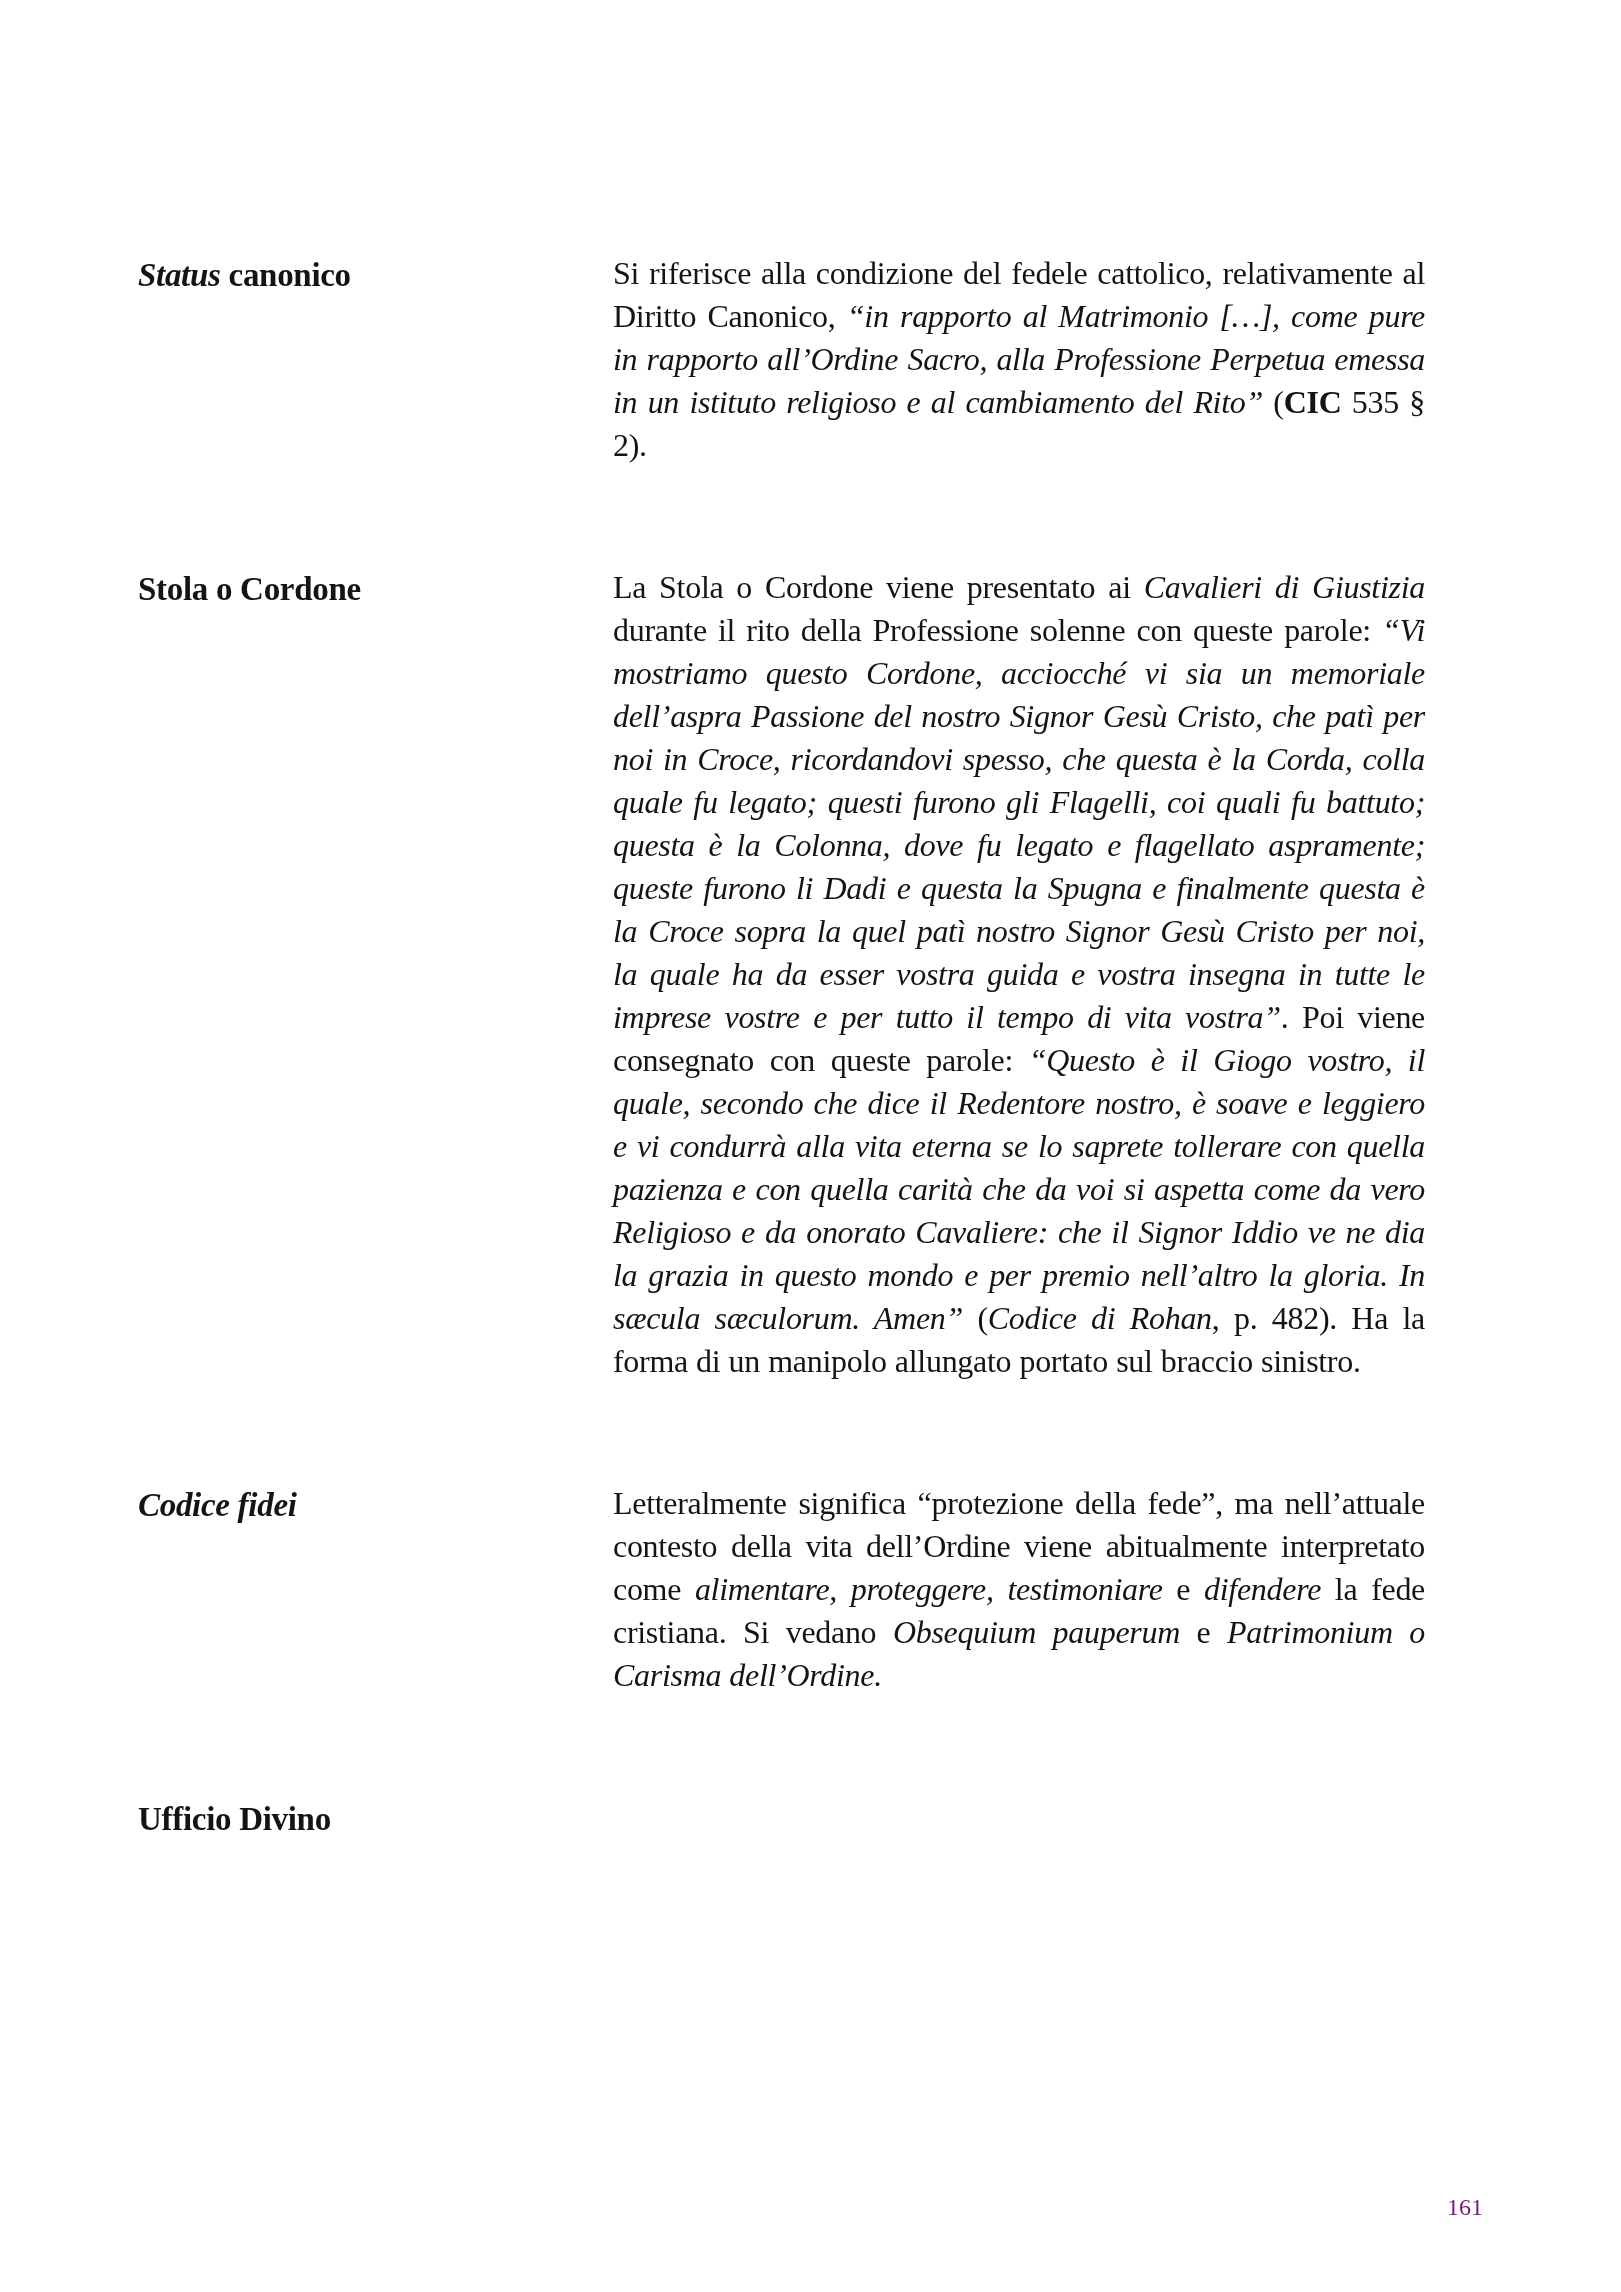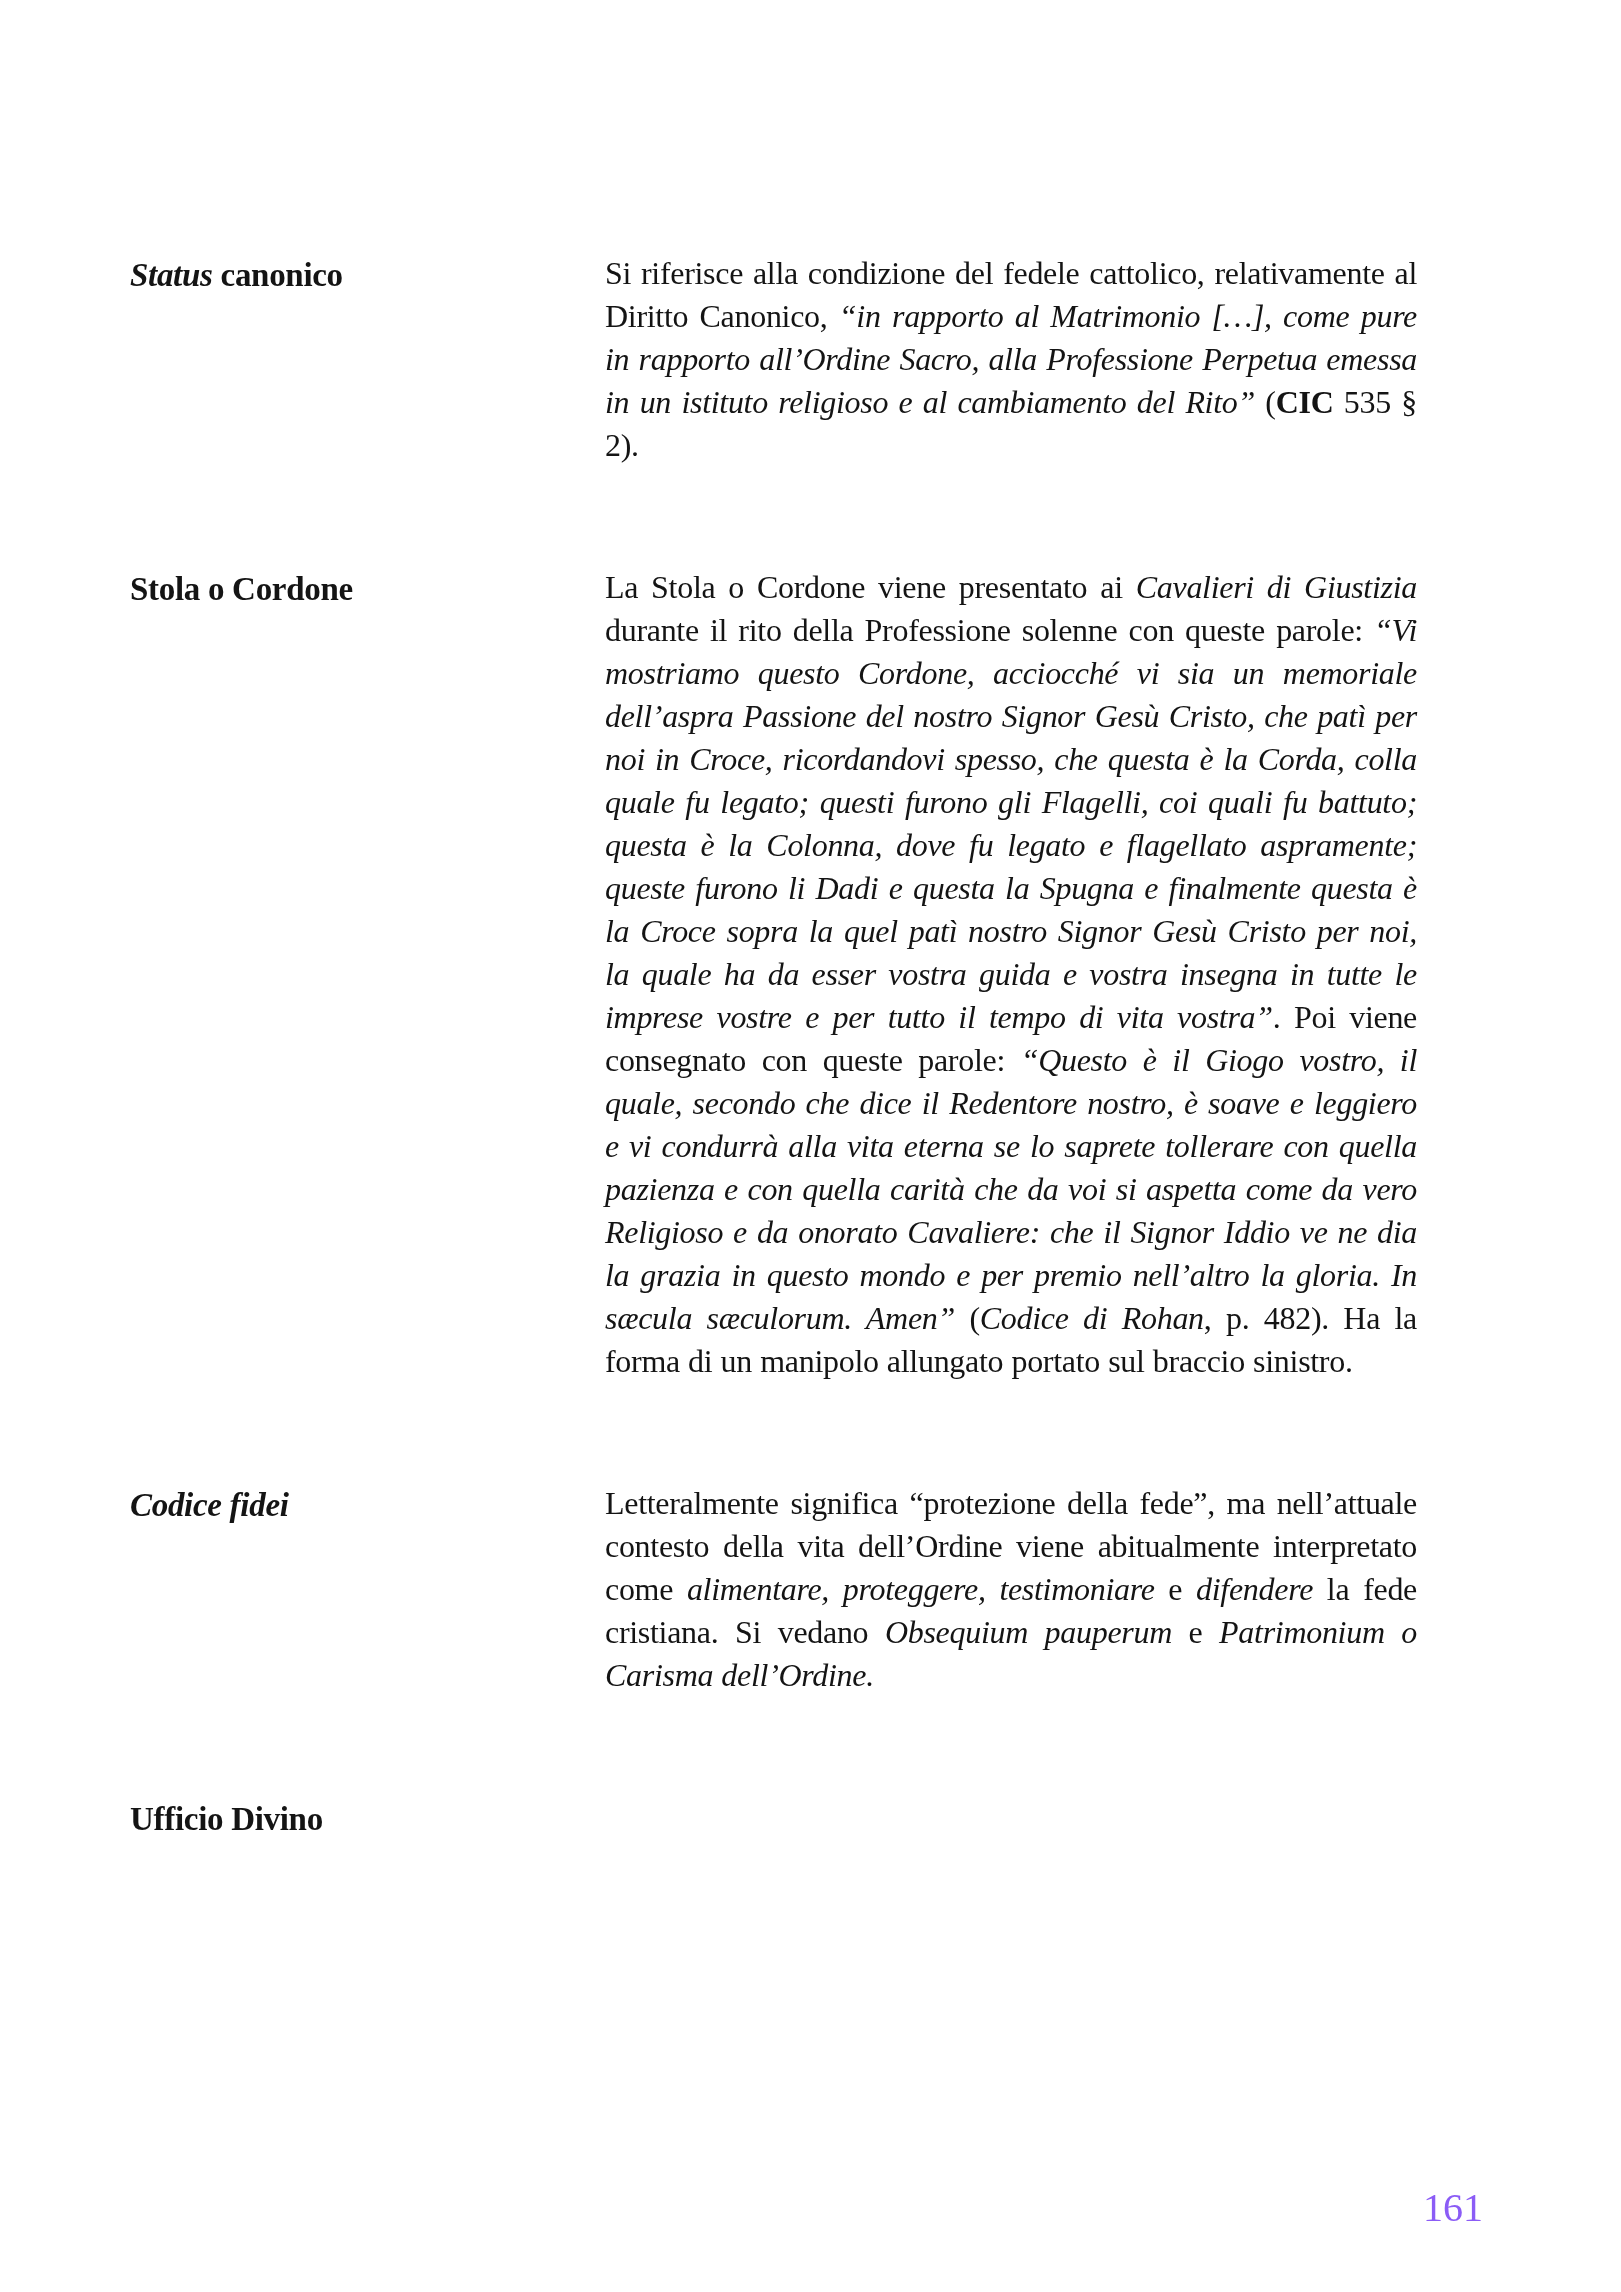--- a/index.html
+++ b/index.html
@@ -12,21 +12,21 @@
     width: 1621px;
     height: 2293px;
     margin: 0 auto;
     background: #ffffff;
     color: #141414;
     font-family: "Liberation Serif", "DejaVu Serif", serif;
     overflow: hidden;
   }
   .glossary {
     position: absolute;
-    left: 130px;
+    left: 138px;
     top: 252px;
     width: 1287px;
   }
   .entry {
     display: flex;
     align-items: flex-start;
   }
   .entry + .entry {
     margin-top: 99px;
   }
@@ -50,24 +50,24 @@
   }
   .run { white-space: pre-wrap; }
   .run.roman { font-style: normal; font-weight: 400; }
   .run.italic { font-style: italic; }
   .run.bold { font-weight: 700; }
   .run.bold-italic { font-weight: 700; font-style: italic; }
   .page-number {
     position: absolute;
     top: 2187px;
     right: 138px;
-    font-size: 40px;
+    font-size: 24px;
     line-height: 41px;
     font-weight: 400;
-    color: #8b5cf6;
+    color: #701a75;
   }
 </style>
 </head>
 <body>
 
 <div class="page">
 
   <main class="glossary">
 
     <section class="entry">

